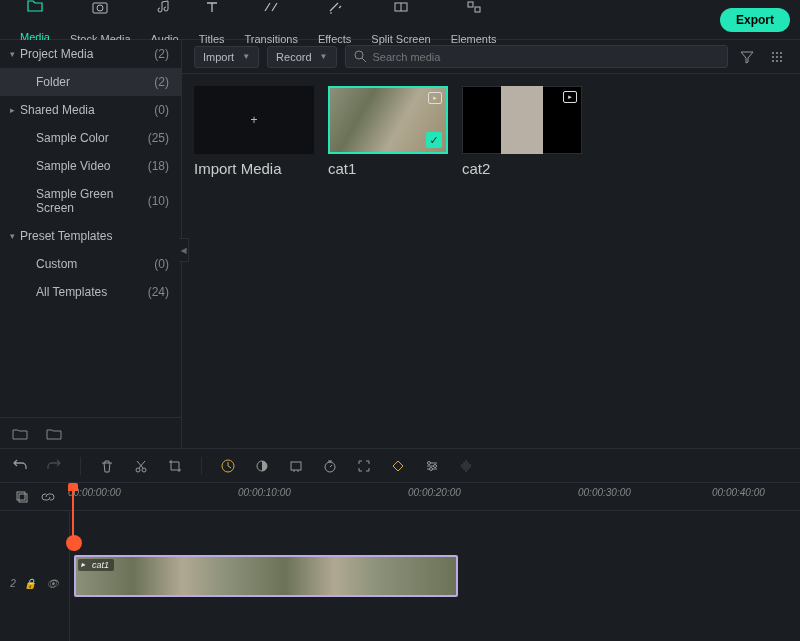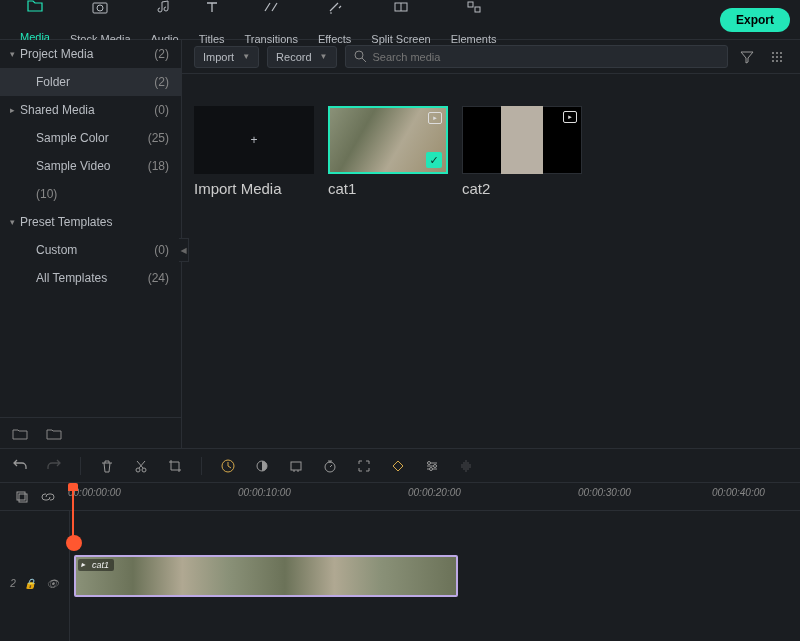--- a/index.html
+++ b/index.html
@@ -20,21 +20,21 @@
 .side-item.top { padding-left: 10px; }
 .side-item.sel { background: #2a2e34; }
 .side-arrow { width: 10px; font-size: 9px; color: #888; }
 .side-label { flex: 1; }
 .side-count { color: #888; }
 .side-child { padding-left: 36px; }
 .side-collapse { position: absolute; right: -8px; top: 198px; width: 10px; height: 24px; background: #1a1d21; border: 1px solid #2a2e34; border-left: none; display: flex; align-items: center; justify-content: center; color: #666; font-size: 8px; cursor: pointer; }
 .side-footer { margin-top: auto; padding: 8px 12px; display: flex; gap: 18px; border-top: 1px solid #2a2e34; }
 .sf-icon { color: #888; cursor: pointer; }
 
-.content { flex: 1; display: flex; flex-direction: column; gap: 20px; }
+.content { flex: 1; display: flex; flex-direction: column; }
 .content-bar { height: 34px; display: flex; align-items: center; padding: 0 12px; gap: 8px; border-bottom: 1px solid #2a2e34; }
 .dd { background: #25292f; border: 1px solid #33383f; border-radius: 3px; padding: 4px 8px; display: flex; align-items: center; gap: 8px; cursor: pointer; font-size: 11px; }
 .dd-arrow { font-size: 8px; color: #888; }
 .search { flex: 1; background: #25292f; border: 1px solid #33383f; border-radius: 3px; padding: 4px 8px; display: flex; align-items: center; gap: 6px; }
 .search input { flex: 1; background: transparent; border: none; color: #b8bcc2; outline: none; font-size: 11px; }
 .cb-icon { color: #888; cursor: pointer; padding: 0 4px; }
 
 .thumbs { flex: 1; padding: 12px; display: flex; gap: 14px; align-items: flex-start; }
 .thumb-col { display: flex; flex-direction: column; gap: 6px; }
 .thumb { width: 120px; height: 68px; background: #0e1013; border: 1px solid #2a2e34; display: flex; align-items: center; justify-content: center; position: relative; cursor: pointer; }
@@ -165,20 +165,21 @@
       </div>
     <div class="side-item side-child">
         <span class="side-label">Sample Color</span>
         <span class="side-count">(25)</span>
       </div>
     <div class="side-item side-child">
         <span class="side-label">Sample Video</span>
         <span class="side-count">(18)</span>
       </div>
     <div class="side-item side-child">
+        <span class="side-label">Sample Green Screen</span>
         <span class="side-count">(10)</span>
       </div>
     <div class="side-item top">
         <span class="side-arrow">▾</span>
         <span class="side-label">Preset Templates</span>
         <span class="side-count"></span>
       </div>
     <div class="side-item side-child">
         <span class="side-label">Custom</span>
         <span class="side-count">(0)</span>

